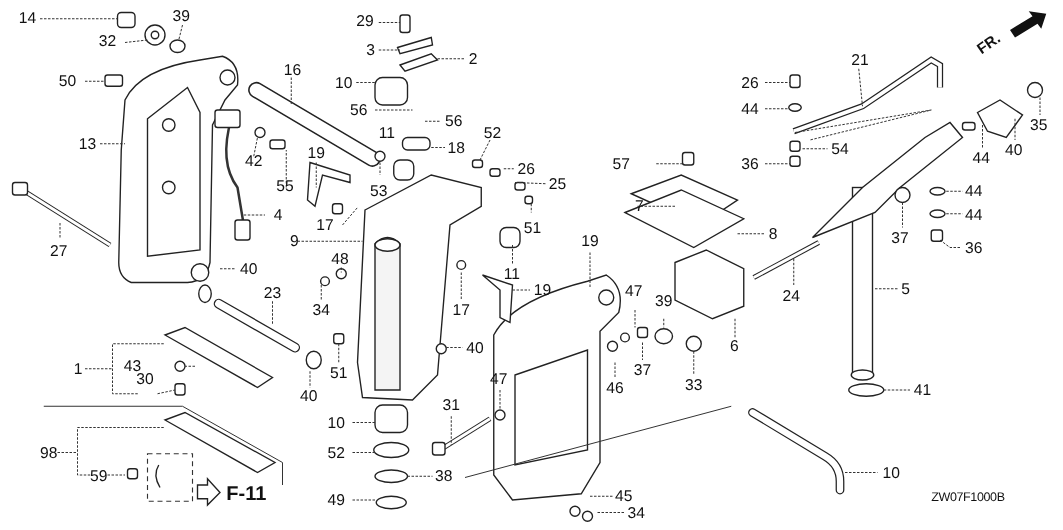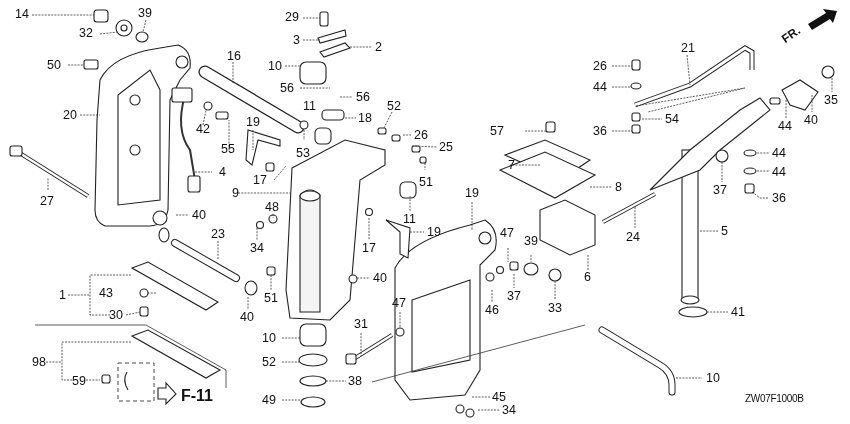--- a/index.html
+++ b/index.html
@@ -317,31 +317,31 @@
 
   <g>
     <path d="M808,24 L826,13 L823,9 L837,11 L833,23 L830,19 L812,30 Z" fill="#111"></path>
   </g>
 </svg>
 
 <span class="lbl" style="left:15px;top:8px">14</span>
 <span class="lbl" style="left:79px;top:27px">32</span>
 <span class="lbl" style="left:138px;top:7px">39</span>
 <span class="lbl" style="left:47px;top:59px">50</span>
-<span class="lbl" style="left:63px;top:109px">20</span>
+<span class="lbl" style="left:63px;top:109px">13</span>
 <span class="lbl" style="left:40px;top:195px">27</span>
 <span class="lbl" style="left:227px;top:50px">16</span>
 <span class="lbl" style="left:196px;top:123px">42</span>
 <span class="lbl" style="left:221px;top:143px">55</span>
 <span class="lbl" style="left:219px;top:166px">4</span>
 <span class="lbl" style="left:192px;top:209px">40</span>
 <span class="lbl" style="left:211px;top:228px">23</span>
 <span class="lbl" style="left:59px;top:289px">1</span>
 <span class="lbl" style="left:99px;top:287px">43</span>
-<span class="lbl" style="left:109px;top:309px">30</span>
+<span class="lbl" style="left:109px;top:297px">30</span>
 <span class="lbl" style="left:32px;top:356px">98</span>
 <span class="lbl" style="left:72px;top:375px">59</span>
 <span class="lbl" style="left:285px;top:11px">29</span>
 <span class="lbl" style="left:293px;top:34px">3</span>
 <span class="lbl" style="left:375px;top:41px">2</span>
 <span class="lbl" style="left:268px;top:60px">10</span>
 <span class="lbl" style="left:280px;top:82px">56</span>
 <span class="lbl" style="left:356px;top:91px">56</span>
 <span class="lbl" style="left:303px;top:100px">11</span>
 <span class="lbl" style="left:358px;top:112px">18</span>

